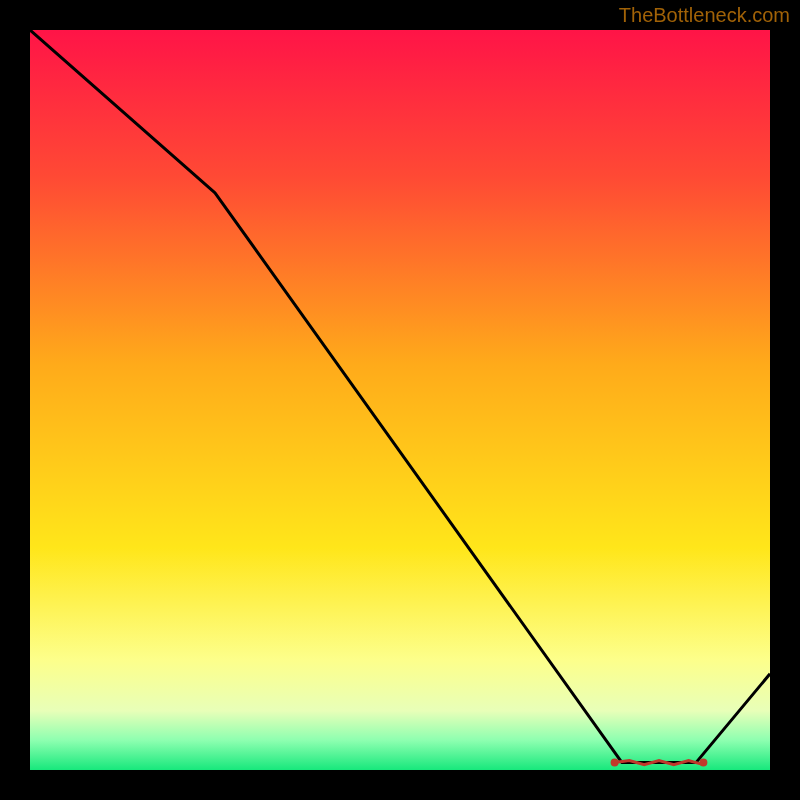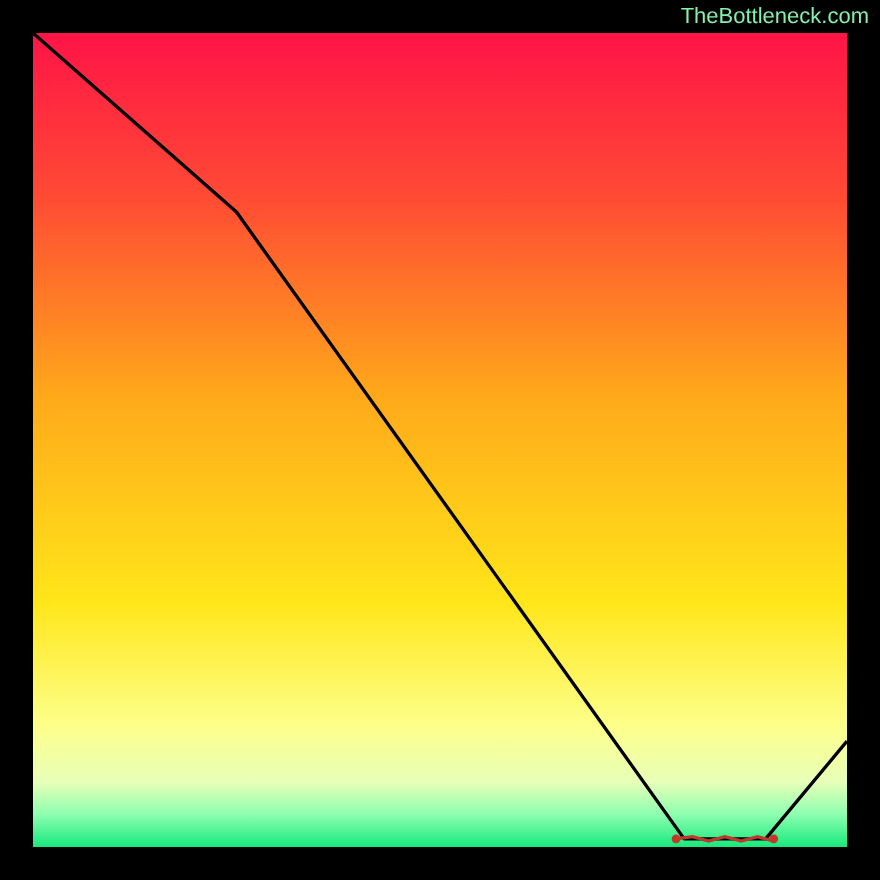--- a/index.html
+++ b/index.html
@@ -9,21 +9,21 @@
     height: 800px;
     background: #000;
     font-family: Arial, sans-serif;
     position: relative;
     overflow: hidden;
   }
   .watermark {
     position: absolute;
     top: 4px;
     right: 10px;
-    color: #86efac;
+    color: #a16207;
     font-size: 20px;
     font-weight: normal;
     z-index: 10;
   }
   .plot-area {
     position: absolute;
     left: 30px;
     top: 30px;
     width: 740px;
     height: 740px;

